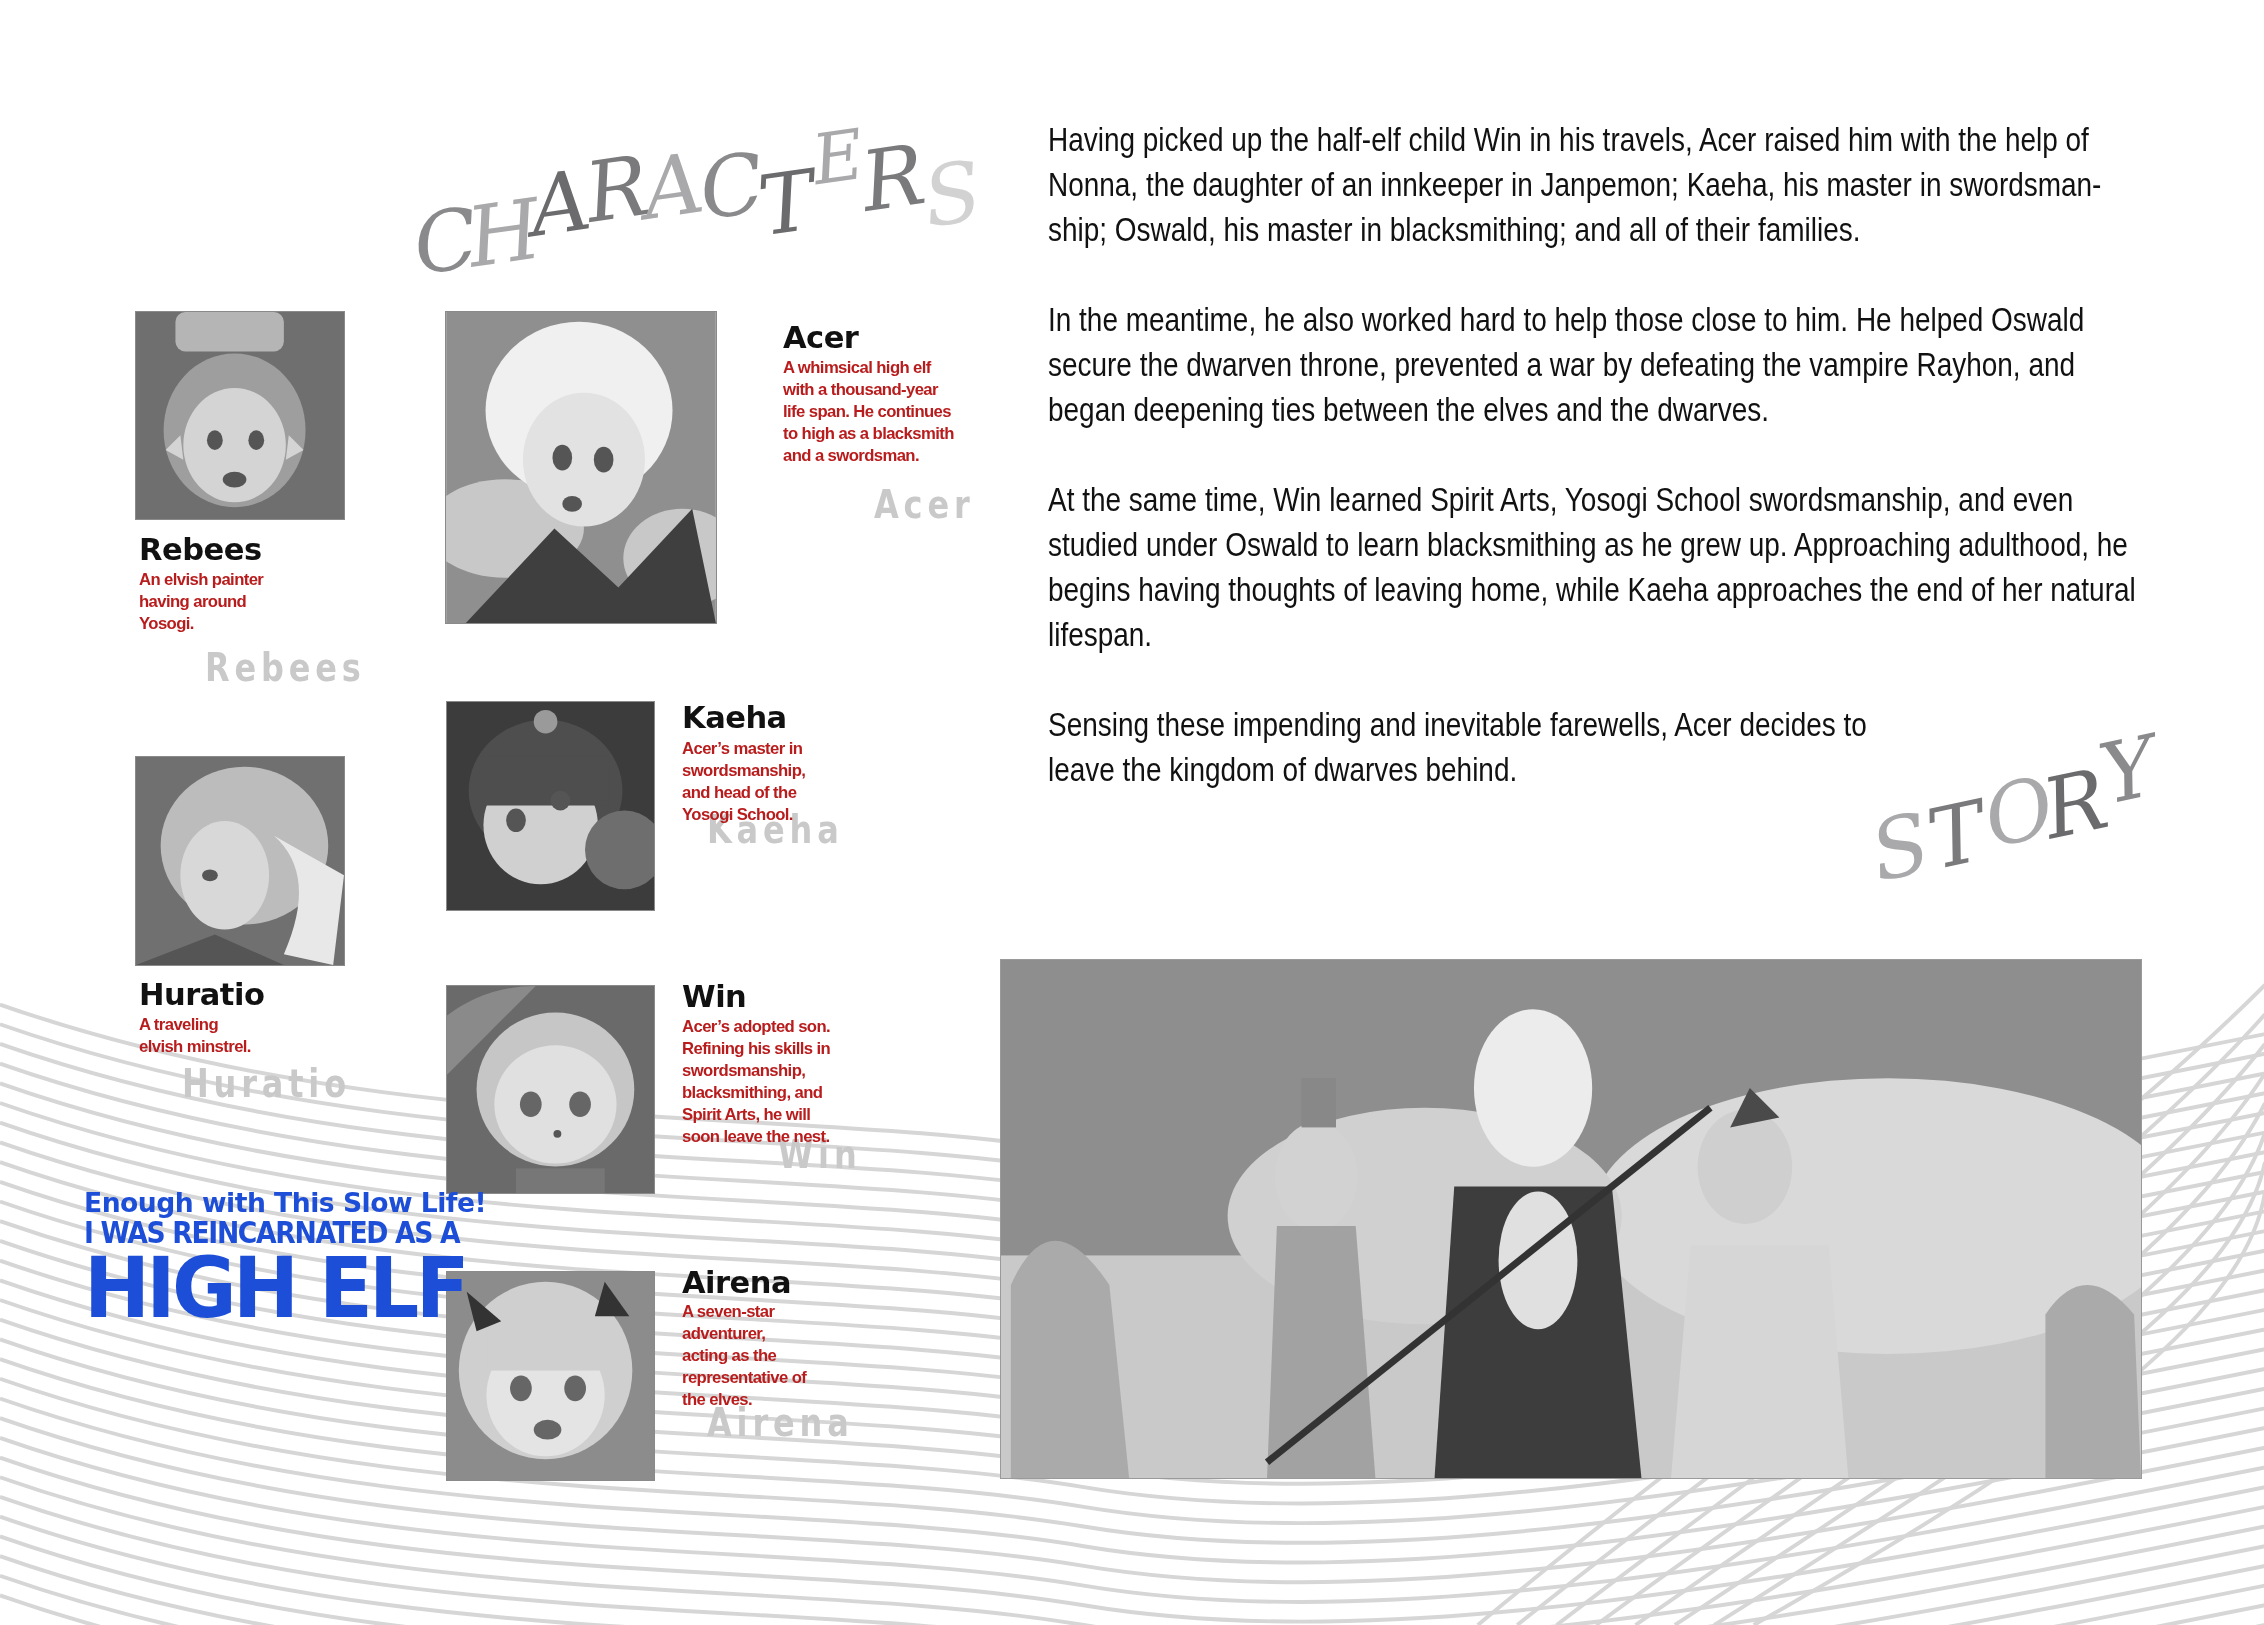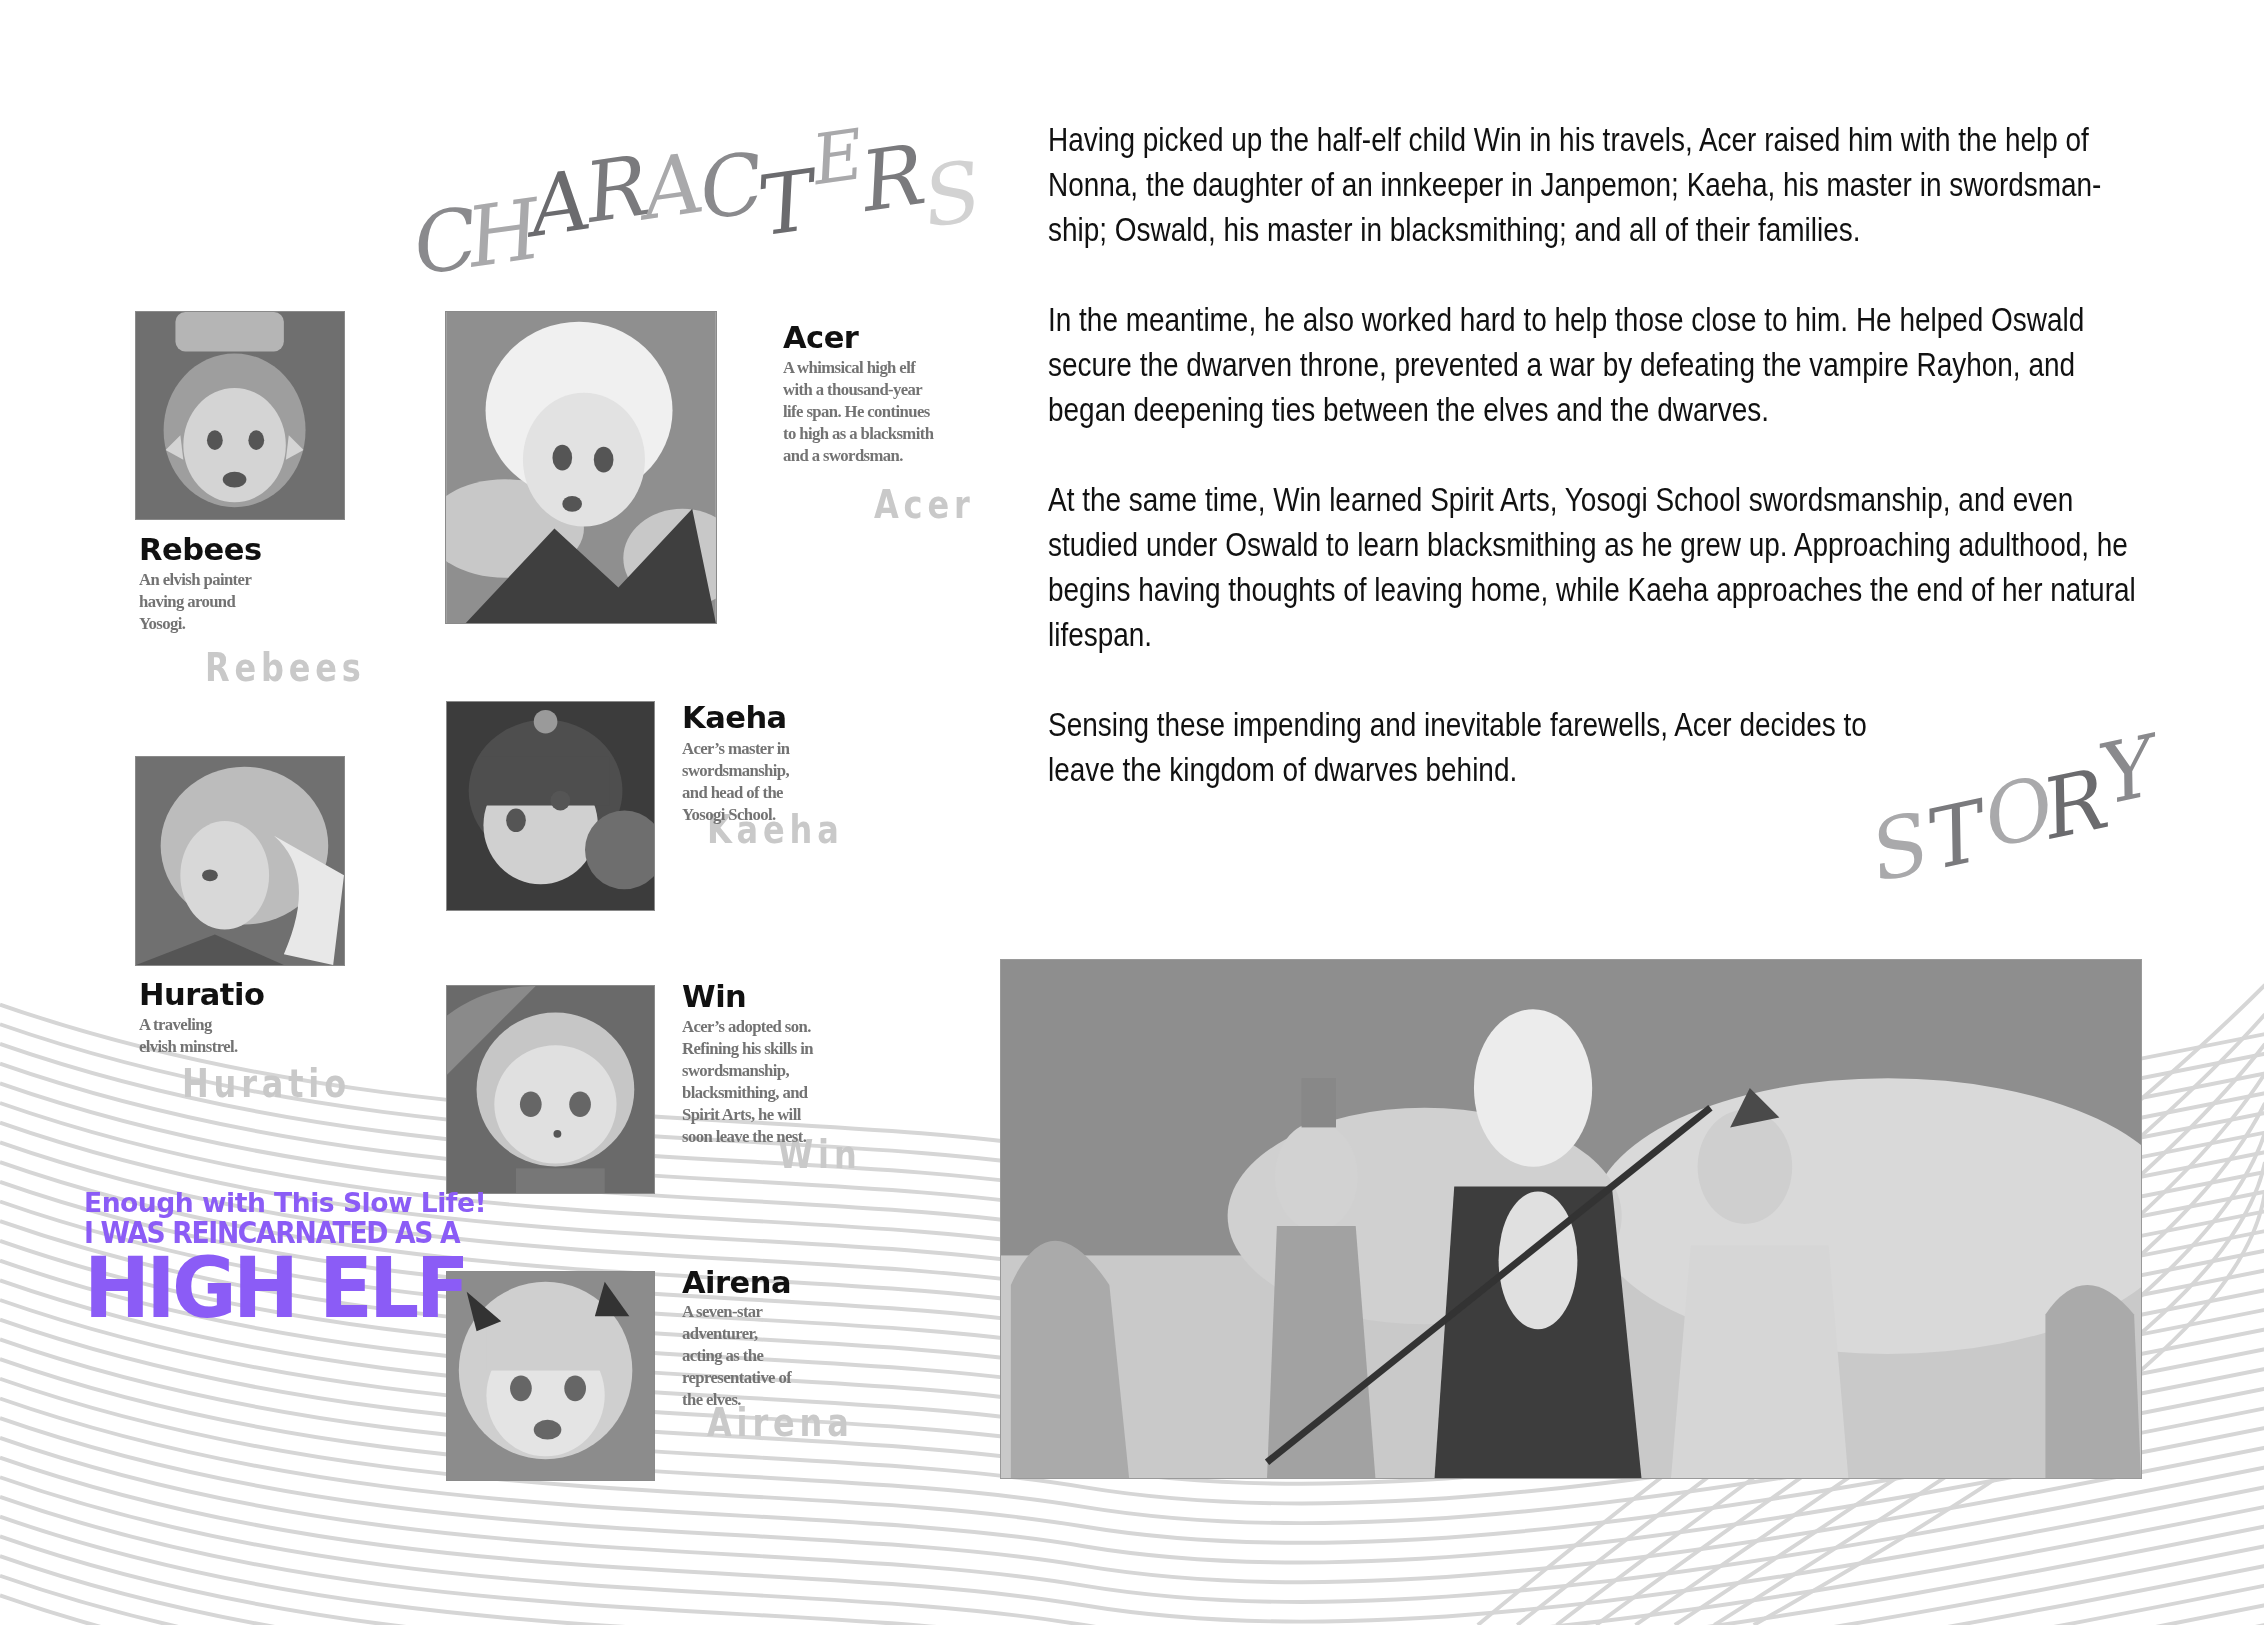--- a/index.html
+++ b/index.html
@@ -9,30 +9,30 @@
   .layer { z-index:2; }
 
   
   .title-letter { position:absolute; font-family:"DejaVu Serif", serif; font-style:italic; font-size:83px; line-height:1; }
 
   
   .portrait { position:absolute; border:1px solid #8a8a8a; overflow:hidden; z-index:2; }
   .portrait svg { display:block; width:100%; height:100%; }
 
   .char-name { position:absolute; font-family:"DejaVu Sans", sans-serif; font-weight:bold; font-size:30.5px; line-height:33px; color:#111; z-index:3; letter-spacing:-0.5px; }
-  .char-desc { position:absolute; font-family:Liberation Serif, serif; font-weight:bold; font-size:16.7px; line-height:22px; color:#737373; z-index:3; letter-spacing:-0.6px; white-space:pre; }
+  .char-desc { position:absolute; font-family:Liberation Sans, sans-serif; font-weight:bold; font-size:16.7px; line-height:22px; color:#b91c1c; z-index:3; letter-spacing:-0.6px; white-space:pre; }
   .char-ghost { position:absolute; font-family:"DejaVu Sans", sans-serif; font-weight:bold; font-size:39px; line-height:43px; color:#c9c9c9; z-index:2; letter-spacing:5.9px; transform:scaleX(0.82); transform-origin:left top; }
 
   
   .story { position:absolute; left:1048px; top:118px; z-index:3; }
   .story-line { font-family:"Liberation Sans", sans-serif; font-size:32.5px; line-height:45px; height:45px; color:#111; white-space:pre; transform:scaleX(0.86); transform-origin:left top; }
   .story-gap { height:45px; }
 
   
-  .logo { position:absolute; left:84px; top:1188px; z-index:2; color:#8b5cf6; font-family:"DejaVu Sans", sans-serif; font-weight:bold; }
+  .logo { position:absolute; left:84px; top:1188px; z-index:2; color:#1d4ed8; font-family:"DejaVu Sans", sans-serif; font-weight:bold; }
   .logo .l1 { font-size:26.6px; line-height:29.6px; letter-spacing:-0.5px; white-space:pre; }
   .logo .l2 { font-size:29.6px; line-height:31.5px; letter-spacing:-1.5px; white-space:pre; transform:scaleX(0.9); transform-origin:left top; }
   .logo .l3 { font-size:83px; line-height:79px; letter-spacing:-3.9px; white-space:pre; transform:scaleX(0.95); transform-origin:left top; }
   .logo .l4 { font-size:51px; line-height:55px; letter-spacing:-3px; white-space:pre; }
   .logo .l5 { font-size:75px; line-height:71px; letter-spacing:-3.9px; white-space:pre; }
 
   .illustration { position:absolute; left:1000px; top:959px; width:1140px; height:518px; border:1px solid #9a9a9a; overflow:hidden; z-index:2; background:#9d9d9d; }
   .illustration svg { display:block; width:100%; height:100%; }
 </style>
 </head>

